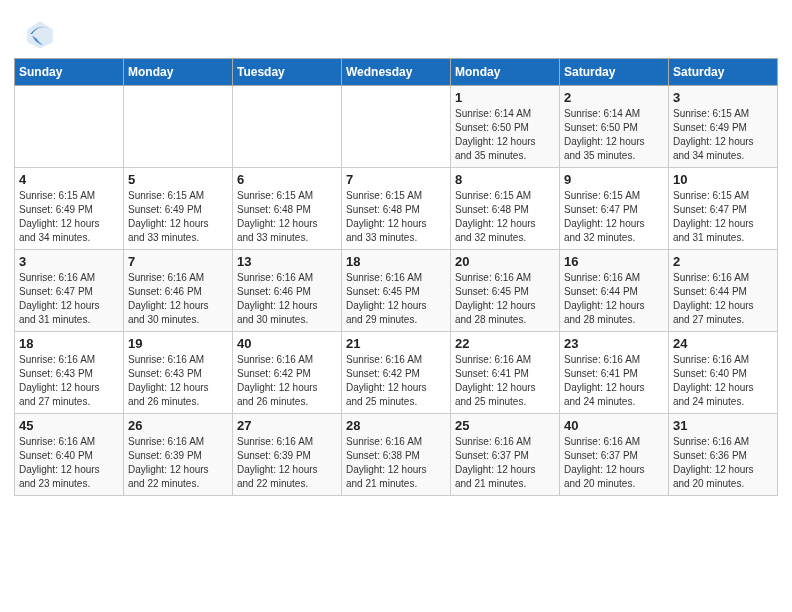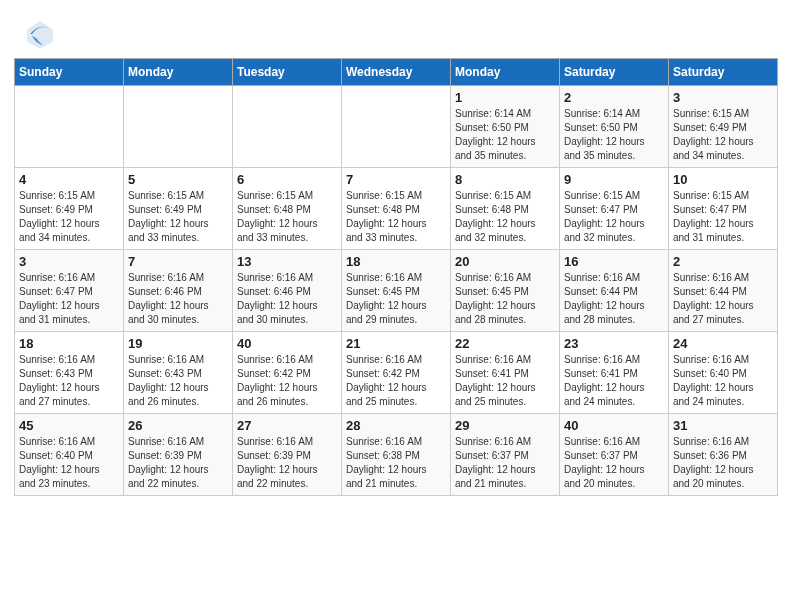--- a/index.html
+++ b/index.html
@@ -337,21 +337,21 @@
 and 22 minutes.</div>
           </td>
           <td>
             <span class="day-num">28</span>
             <div class="day-info" style="white-space: pre-line;">Sunrise: 6:16 AM
 Sunset: 6:38 PM
 Daylight: 12 hours
 and 21 minutes.</div>
           </td>
           <td>
-            <span class="day-num">29</span>
+            <span class="day-num">25</span>
             <div class="day-info" style="white-space: pre-line;">Sunrise: 6:16 AM
 Sunset: 6:37 PM
 Daylight: 12 hours
 and 21 minutes.</div>
           </td>
           <td>
             <span class="day-num">40</span>
             <div class="day-info" style="white-space: pre-line;">Sunrise: 6:16 AM
 Sunset: 6:37 PM
 Daylight: 12 hours

